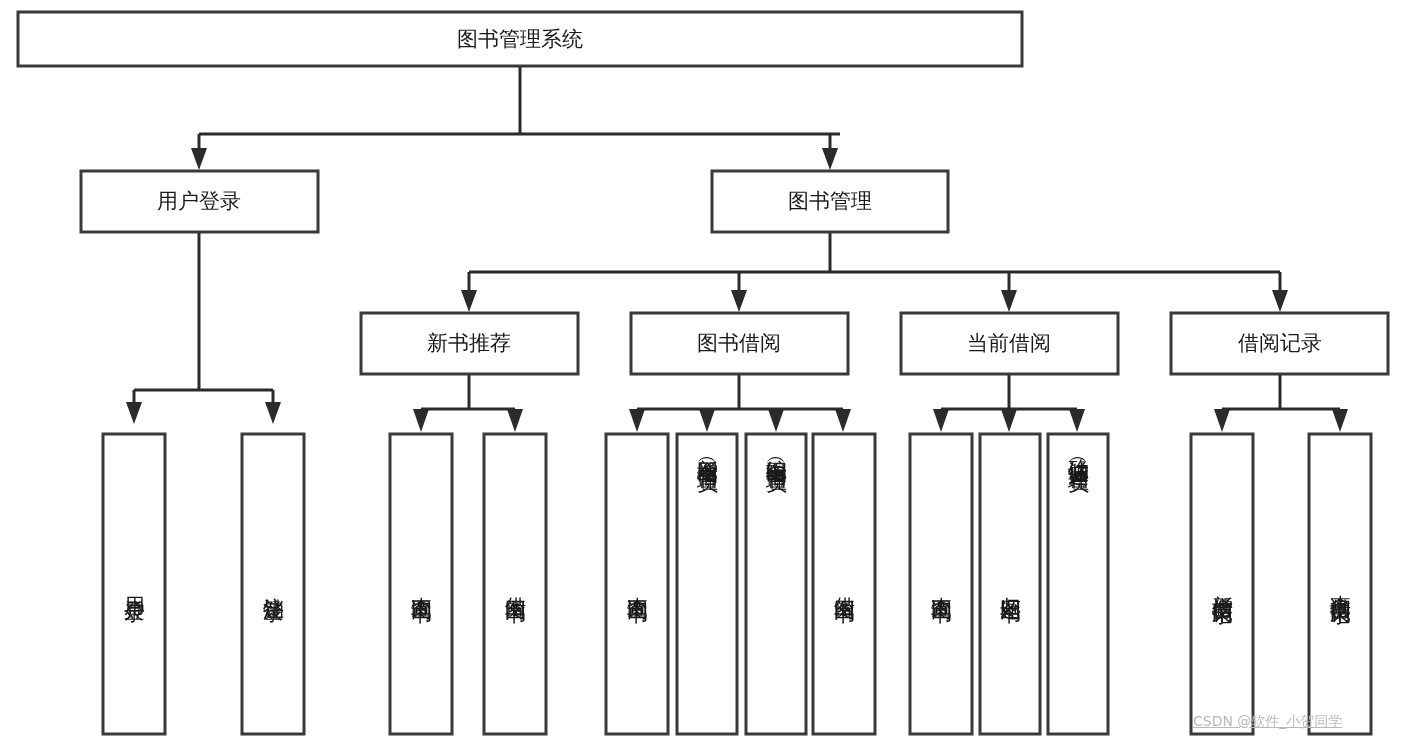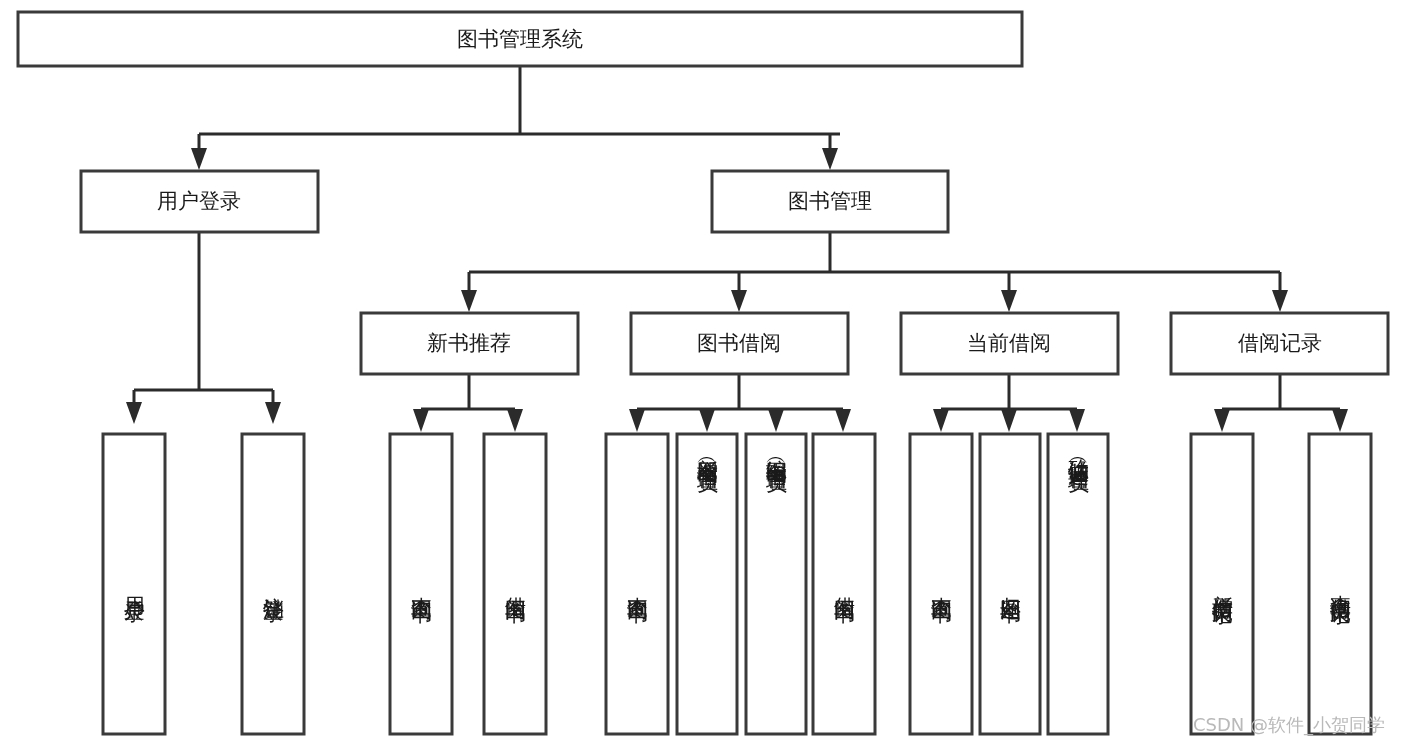--- a/index.html
+++ b/index.html
@@ -59,23 +59,24 @@
     display: flex;
     align-items: center;
     justify-content: center;
     text-align: center;
     white-space: nowrap;
     pointer-events: none;
   }
   .watermark {
     position: absolute;
     font-family: "DejaVu Sans", "Liberation Sans", sans-serif;
-    font-size: 18px;
+    font-size: 14px;
     color: #b9b9b9;
     white-space: nowrap;
+    text-decoration: underline;
   }
 </style>
 </head>
 <body>
 
 <div id="diagram-root">
 
   <svg id="diagram-svg" viewBox="0 0 1405 747">
 
     <g>

